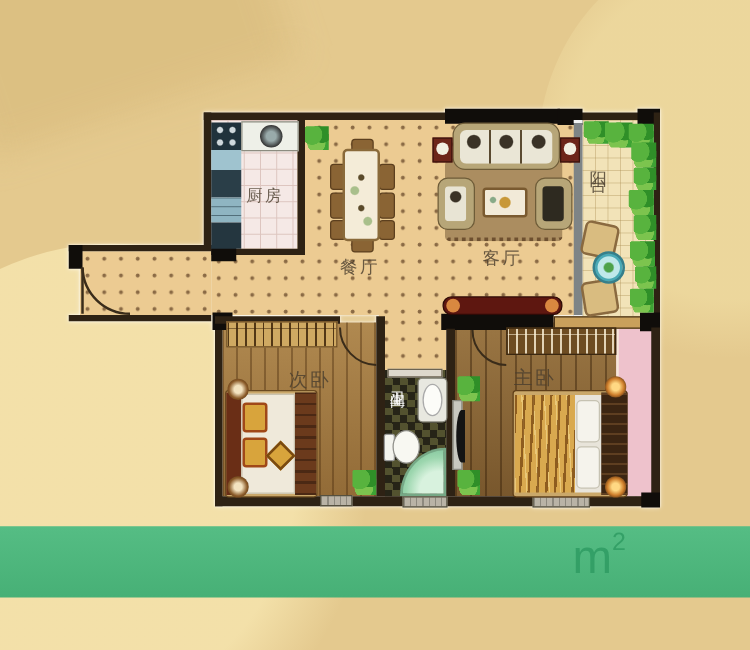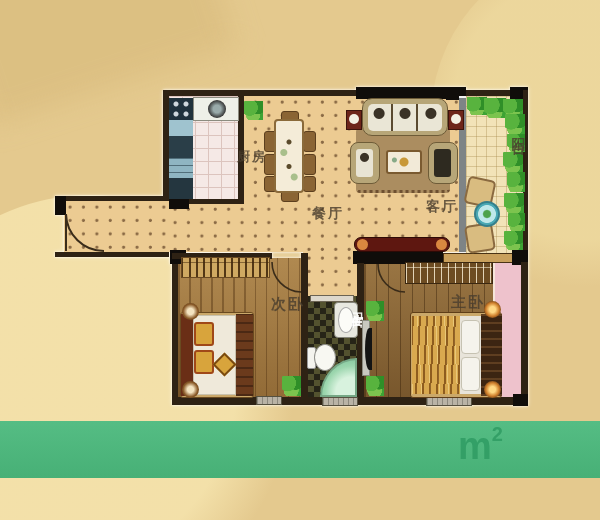--- a/index.html
+++ b/index.html
@@ -29,21 +29,21 @@
       background-size:10px 10px;}
   .floor-wood1{background-color:#a57c42;
       background-image:repeating-linear-gradient(90deg, rgba(70,40,10,.38) 0 1.5px, rgba(0,0,0,0) 1.5px 11px),
                        linear-gradient(rgba(255,230,180,.12), rgba(60,30,5,.18));}
   .floor-wood2{background-color:#8f6a38;
       background-image:repeating-linear-gradient(90deg, rgba(50,28,6,.42) 0 1.5px, rgba(0,0,0,0) 1.5px 12px),
                        linear-gradient(rgba(255,225,170,.10), rgba(40,20,4,.22));}
   .floor-bath{background-color:#2f2d1d;
       background-image:repeating-conic-gradient(#53522f 0% 25%, #262417 0% 50%);
       background-size:12px 12px;}
-  .label{color:rgba(74,62,46,.82);font-weight:bold;letter-spacing:2px;font-size:14px;white-space:nowrap;padding-left:40px;}
+  .label{color:rgba(74,62,46,.82);font-weight:normal;letter-spacing:2px;font-size:14px;white-space:nowrap;}
   .vlabel{writing-mode:vertical-rl;letter-spacing:3px;}
   .plant{background:
       radial-gradient(circle at 30% 35%, #58b33e 0 44%, rgba(0,0,0,0) 46%),
       radial-gradient(circle at 72% 28%, #2f8f28 0 40%, rgba(0,0,0,0) 42%),
       radial-gradient(circle at 48% 72%, #7cc44e 0 42%, rgba(0,0,0,0) 44%),
       radial-gradient(circle at 78% 68%, #3da334 0 38%, rgba(0,0,0,0) 40%),
       radial-gradient(circle at 50% 50%, #46a238 0 40%, rgba(0,0,0,0) 42%);}
   .lamp{width:17px;height:17px;border-radius:50%;
       background:radial-gradient(circle at 50% 50%, #f3e3c0 0 26%, #8a5a28 60%, #573818 85%);}
   .lamp-glow{background:radial-gradient(circle at 50% 50%, #ffd883 0 25%, #cf7f2c 55%, #4a2a10 85%);}
@@ -51,21 +51,21 @@
   .window{background:#b9b3a6;background-image:repeating-linear-gradient(90deg,#8d897e 0 1px, rgba(0,0,0,0) 1px 5px);border:1px solid #55503f;box-sizing:border-box;}
   .wardrobe-light{background:#cfa962;border:1px solid #6a4a22;box-sizing:border-box;
       background-image:repeating-linear-gradient(90deg, rgba(60,35,8,.85) 0 1.5px, rgba(0,0,0,0) 1.5px 7px),
                        linear-gradient(rgba(0,0,0,0) 0 4px, rgba(60,35,8,.5) 4px 5px, rgba(0,0,0,0) 5px);}
   .wardrobe-dark{background:#6d4c22;border:1px solid #3a2710;box-sizing:border-box;
       background-image:repeating-linear-gradient(90deg, rgba(255,245,220,.8) 0 1.5px, rgba(0,0,0,0) 1.5px 7px),
                        linear-gradient(rgba(0,0,0,0) 0 4px, rgba(255,245,220,.55) 4px 5px, rgba(0,0,0,0) 5px);}
   .banner{left:0;top:421px;width:600px;height:57px;background:linear-gradient(#55bd84,#47b076);}
   .banner-title{width:100%;text-align:center;top:5px;color:#fff;font-size:33px;font-weight:900;
       letter-spacing:1px;text-shadow:0 2px 3px rgba(20,90,50,.4);z-index:2;}
-  .watermark{left:458px;top:2px;color:#2f9c63;font-weight:700;font-size:38px;opacity:.85;z-index:1;text-align:center;}
+  .watermark{left:458px;top:2px;color:#2f9c63;font-weight:400;font-size:38px;opacity:.85;z-index:1;text-align:center;}
   .watermark sup{font-size:20px;vertical-align:18px;}
   svg{position:absolute;left:0;top:0;}
 </style>
 </head>
 <body>
 
 <div class="stage abs">
 
   <div class="abs bg3"></div>
   <div class="abs bg1"></div>

